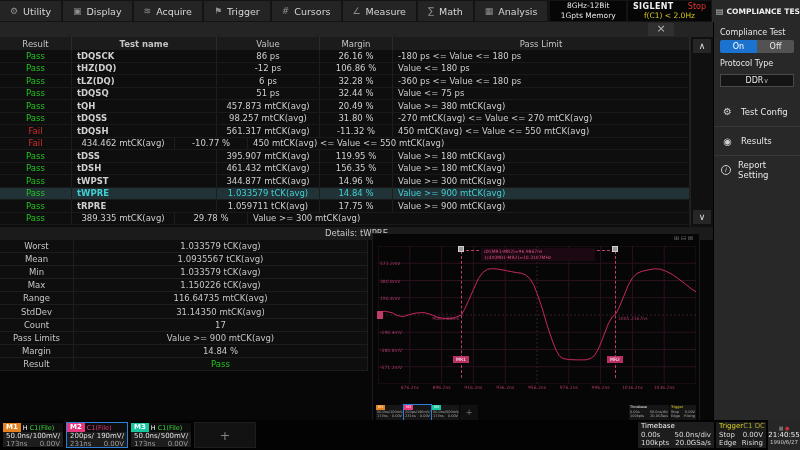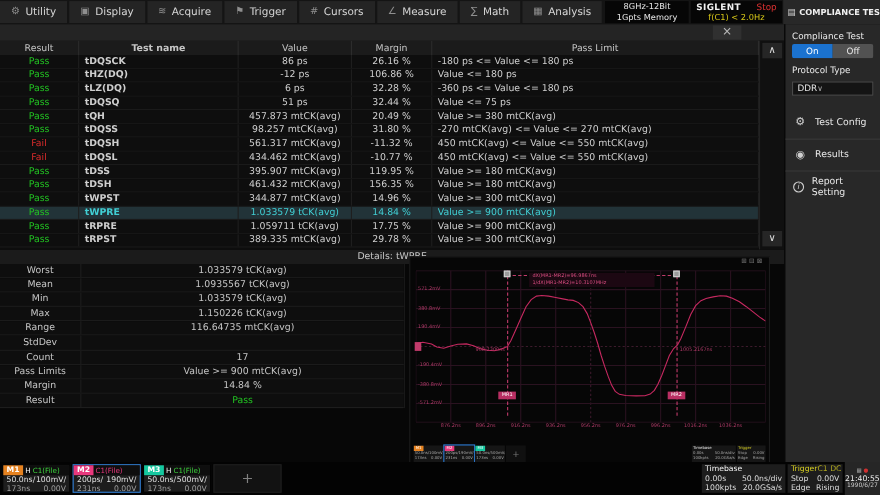--- a/index.html
+++ b/index.html
@@ -77,21 +77,21 @@
   .mtbox{background:#161616;font-size:3.5px;color:#a8a8a8;overflow:hidden;}
   .mtime{width:40px;} .mtrig{width:26px;}
   .mtt{color:#e8e8e8;} .mty{color:#d8d020;}
 
   
   .sidepanel{position:absolute;left:713px;top:22px;width:87px;height:398px;background:#282828;color:#e8e8e8;border-left:1px solid #000;}
   .sp-label{font-size:8px;padding:6px 6px 3px;}
   .toggle{display:flex;margin:0 6px;height:13px;border-radius:2px;overflow:hidden;}
   .ton{flex:1;background:#1b72cf;color:#fff;font-size:8px;text-align:center;line-height:13px;}
   .toff{flex:1;background:#525252;color:#e8e8e8;font-size:8px;text-align:center;line-height:13px;}
-  .sp-select{margin:3px 6px 0;height:13px;background:#141414;border:1px solid #4a4a4a;display:flex;align-items:center;justify-content:flex-start;padding:0 4px;font-size:8px;}
+  .sp-select{margin:3px 6px 0;height:13px;background:#141414;border:1px solid #4a4a4a;display:flex;align-items:center;justify-content:center;padding:0 4px;font-size:8px;}
   .chev{color:#aaa;font-size:7px;}
   #sidebar-menu{margin-top:10px;}
   .side-item{display:flex;align-items:center;gap:7px;height:29px;padding:0 7px;font-size:8.5px;}
   .side-item + .side-item{border-top:1px solid #383838;}
   .side-icon{width:13px;text-align:center;color:#cfcfcf;font-size:10px;flex:none;}
   .icon-i{width:10px;height:10px;border:1px solid #cfcfcf;border-radius:50%;font-size:7px;line-height:9px;font-style:italic;}
 
   
   .bottombar{position:absolute;left:0;top:420px;width:800px;height:30px;background:#030303;display:flex;align-items:center;padding-left:2px;}
   #channels{display:flex;}
@@ -232,21 +232,20 @@
         </div>
         <div class="trow">
       <div class="cell c0 fail">Fail</div>
       <div class="cell c1">tDQSH</div>
       <div class="cell c2">561.317 mtCK(avg)</div>
       <div class="cell c3">-11.32 %</div>
       <div class="cell c4">450 mtCK(avg) &lt;= Value &lt;= 550 mtCK(avg)</div>
         </div>
         <div class="trow">
       <div class="cell c0 fail">Fail</div>
-      <div class="cell c1">tDQSL</div>
       <div class="cell c2">434.462 mtCK(avg)</div>
       <div class="cell c3">-10.77 %</div>
       <div class="cell c4">450 mtCK(avg) &lt;= Value &lt;= 550 mtCK(avg)</div>
         </div>
         <div class="trow">
       <div class="cell c0 pass">Pass</div>
       <div class="cell c1">tDSS</div>
       <div class="cell c2">395.907 mtCK(avg)</div>
       <div class="cell c3">119.95 %</div>
       <div class="cell c4">Value &gt;= 180 mtCK(avg)</div>
@@ -274,21 +273,20 @@
         </div>
         <div class="trow">
       <div class="cell c0 pass">Pass</div>
       <div class="cell c1">tRPRE</div>
       <div class="cell c2">1.059711 tCK(avg)</div>
       <div class="cell c3">17.75 %</div>
       <div class="cell c4">Value &gt;= 900 mtCK(avg)</div>
         </div>
         <div class="trow">
       <div class="cell c0 pass">Pass</div>
-      <div class="cell c1">tRPST</div>
       <div class="cell c2">389.335 mtCK(avg)</div>
       <div class="cell c3">29.78 %</div>
       <div class="cell c4">Value &gt;= 300 mtCK(avg)</div>
         </div>
       </div>
     <div class="scrollbar">
       <div class="sb-up">∧</div>
       <div class="sb-down">∨</div>
     </div>
   </div>
@@ -311,20 +309,21 @@
         <div class="drow">
       <div class="dlabel">Max</div>
       <div class="dvalue">1.150226 tCK(avg)</div>
         </div>
         <div class="drow">
       <div class="dlabel">Range</div>
       <div class="dvalue">116.64735 mtCK(avg)</div>
         </div>
         <div class="drow">
       <div class="dlabel">StdDev</div>
+      <div class="dvalue">31.14350 mtCK(avg)</div>
         </div>
         <div class="drow">
       <div class="dlabel">Count</div>
       <div class="dvalue">17</div>
         </div>
         <div class="drow">
       <div class="dlabel">Pass Limits</div>
       <div class="dvalue">Value &gt;= 900 mtCK(avg)</div>
         </div>
         <div class="drow">

